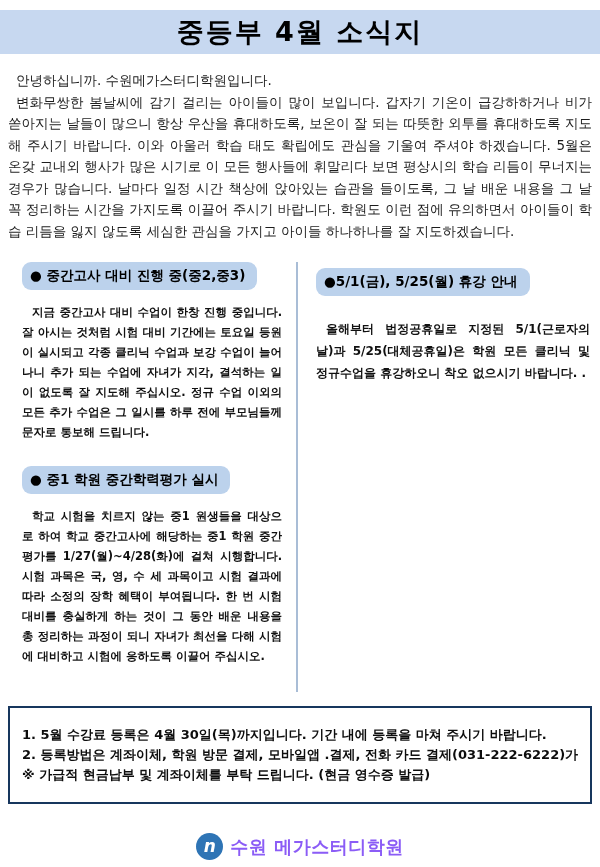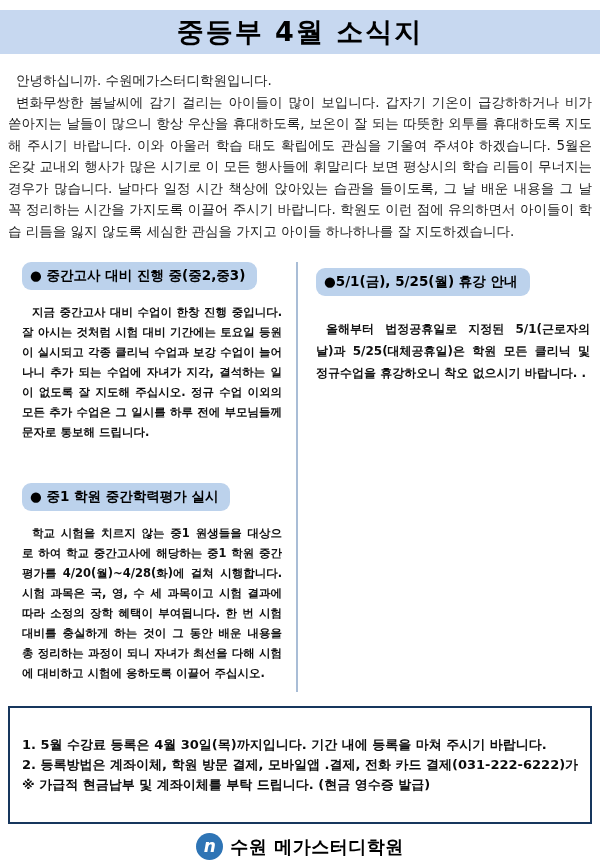--- a/index.html
+++ b/index.html
@@ -70,28 +70,28 @@
     line-height:20px;
     text-align:justify;
     text-indent:10px;
     color:#111111;
   }
   .section-body.loose{
     font-size:12px;
     line-height:22px;
     margin-top:14px;
   }
-  .section + .section{margin-top:41px;}
+  .section + .section{margin-top:24px;}
   
   .notice-box{
     position:absolute;
     left:8px;right:8px;top:706px;
     border:2px solid #17365d;
     box-sizing:border-box;
-    padding:27px 12px;
+    padding:17px 12px;
     background:#ffffff;
   }
   .notice-box p{
     margin:0;
     font-weight:bold;
     font-size:13px;
     line-height:20px;
     color:#0d0d0d;
     white-space:nowrap;
     overflow:hidden;
@@ -110,21 +110,21 @@
     color:#ffffff;
     display:flex;align-items:center;justify-content:center;
     font-style:italic;
     font-weight:bold;
     font-size:17px;
     line-height:1;
   }
   .academy-name{
     font-size:18px;
     font-weight:bold;
-    color:#000000;
+    color:#8b5cf6;
     letter-spacing:0.5px;
   }
 </style>
 </head>
 <body>
 
 <div class="page">
 
   <div class="title-band">
     <h1>중등부  4월 소식지</h1>
@@ -138,21 +138,21 @@
   <div class="columns">
 
     <div class="col-left">
       <div class="section">
         <div class="section-header">● 중간고사 대비 진행 중(중2,중3)</div>
         <p class="section-body">지금 중간고사 대비 수업이 한창 진행 중입니다. 잘 아시는 것처럼 시험 대비 기간에는 토요일 등원이 실시되고 각종 클리닉 수업과 보강 수업이 늘어나니 추가 되는 수업에 자녀가 지각, 결석하는 일이 없도록 잘 지도해 주십시오. 정규 수업 이외의 모든 추가 수업은 그 일시를 하루 전에 부모님들께 문자로 통보해 드립니다.</p>
       </div>
 
       <div class="section">
         <div class="section-header">● 중1 학원 중간학력평가 실시</div>
-        <p class="section-body">학교 시험을 치르지 않는 중1 원생들을 대상으로 하여 학교 중간고사에 해당하는 중1 학원 중간평가를 4/20(월)~4/28(화)에 걸쳐 시행합니다. 시험 과목은 국, 영, 수 세 과목이고 시험 결과에 따라 소정의 장학 혜택이 부여됩니다. 한 번 시험 대비를 충실하게 하는 것이 그 동안 배운 내용을 총 정리하는 과정이 되니 자녀가 최선을 다해 시험에 대비하고 시험에 응하도록 이끌어 주십시오.</p>
+        <p class="section-body">학교 시험을 치르지 않는 중1 원생들을 대상으로 하여 학교 중간고사에 해당하는 중1 학원 중간평가를 1/27(월)~4/28(화)에 걸쳐 시행합니다. 시험 과목은 국, 영, 수 세 과목이고 시험 결과에 따라 소정의 장학 혜택이 부여됩니다. 한 번 시험 대비를 충실하게 하는 것이 그 동안 배운 내용을 총 정리하는 과정이 되니 자녀가 최선을 다해 시험에 대비하고 시험에 응하도록 이끌어 주십시오.</p>
       </div>
     </div>
 
     <div class="col-right">
       <div class="section">
         <div class="section-header">●5/1(금), 5/25(월) 휴강 안내</div>
         <p class="section-body loose">올해부터 법정공휴일로 지정된 5/1(근로자의 날)과 5/25(대체공휴일)은 학원 모든 클리닉 및 정규수업을 휴강하오니 착오 없으시기 바랍니다. .</p>
       </div>
     </div>
 

